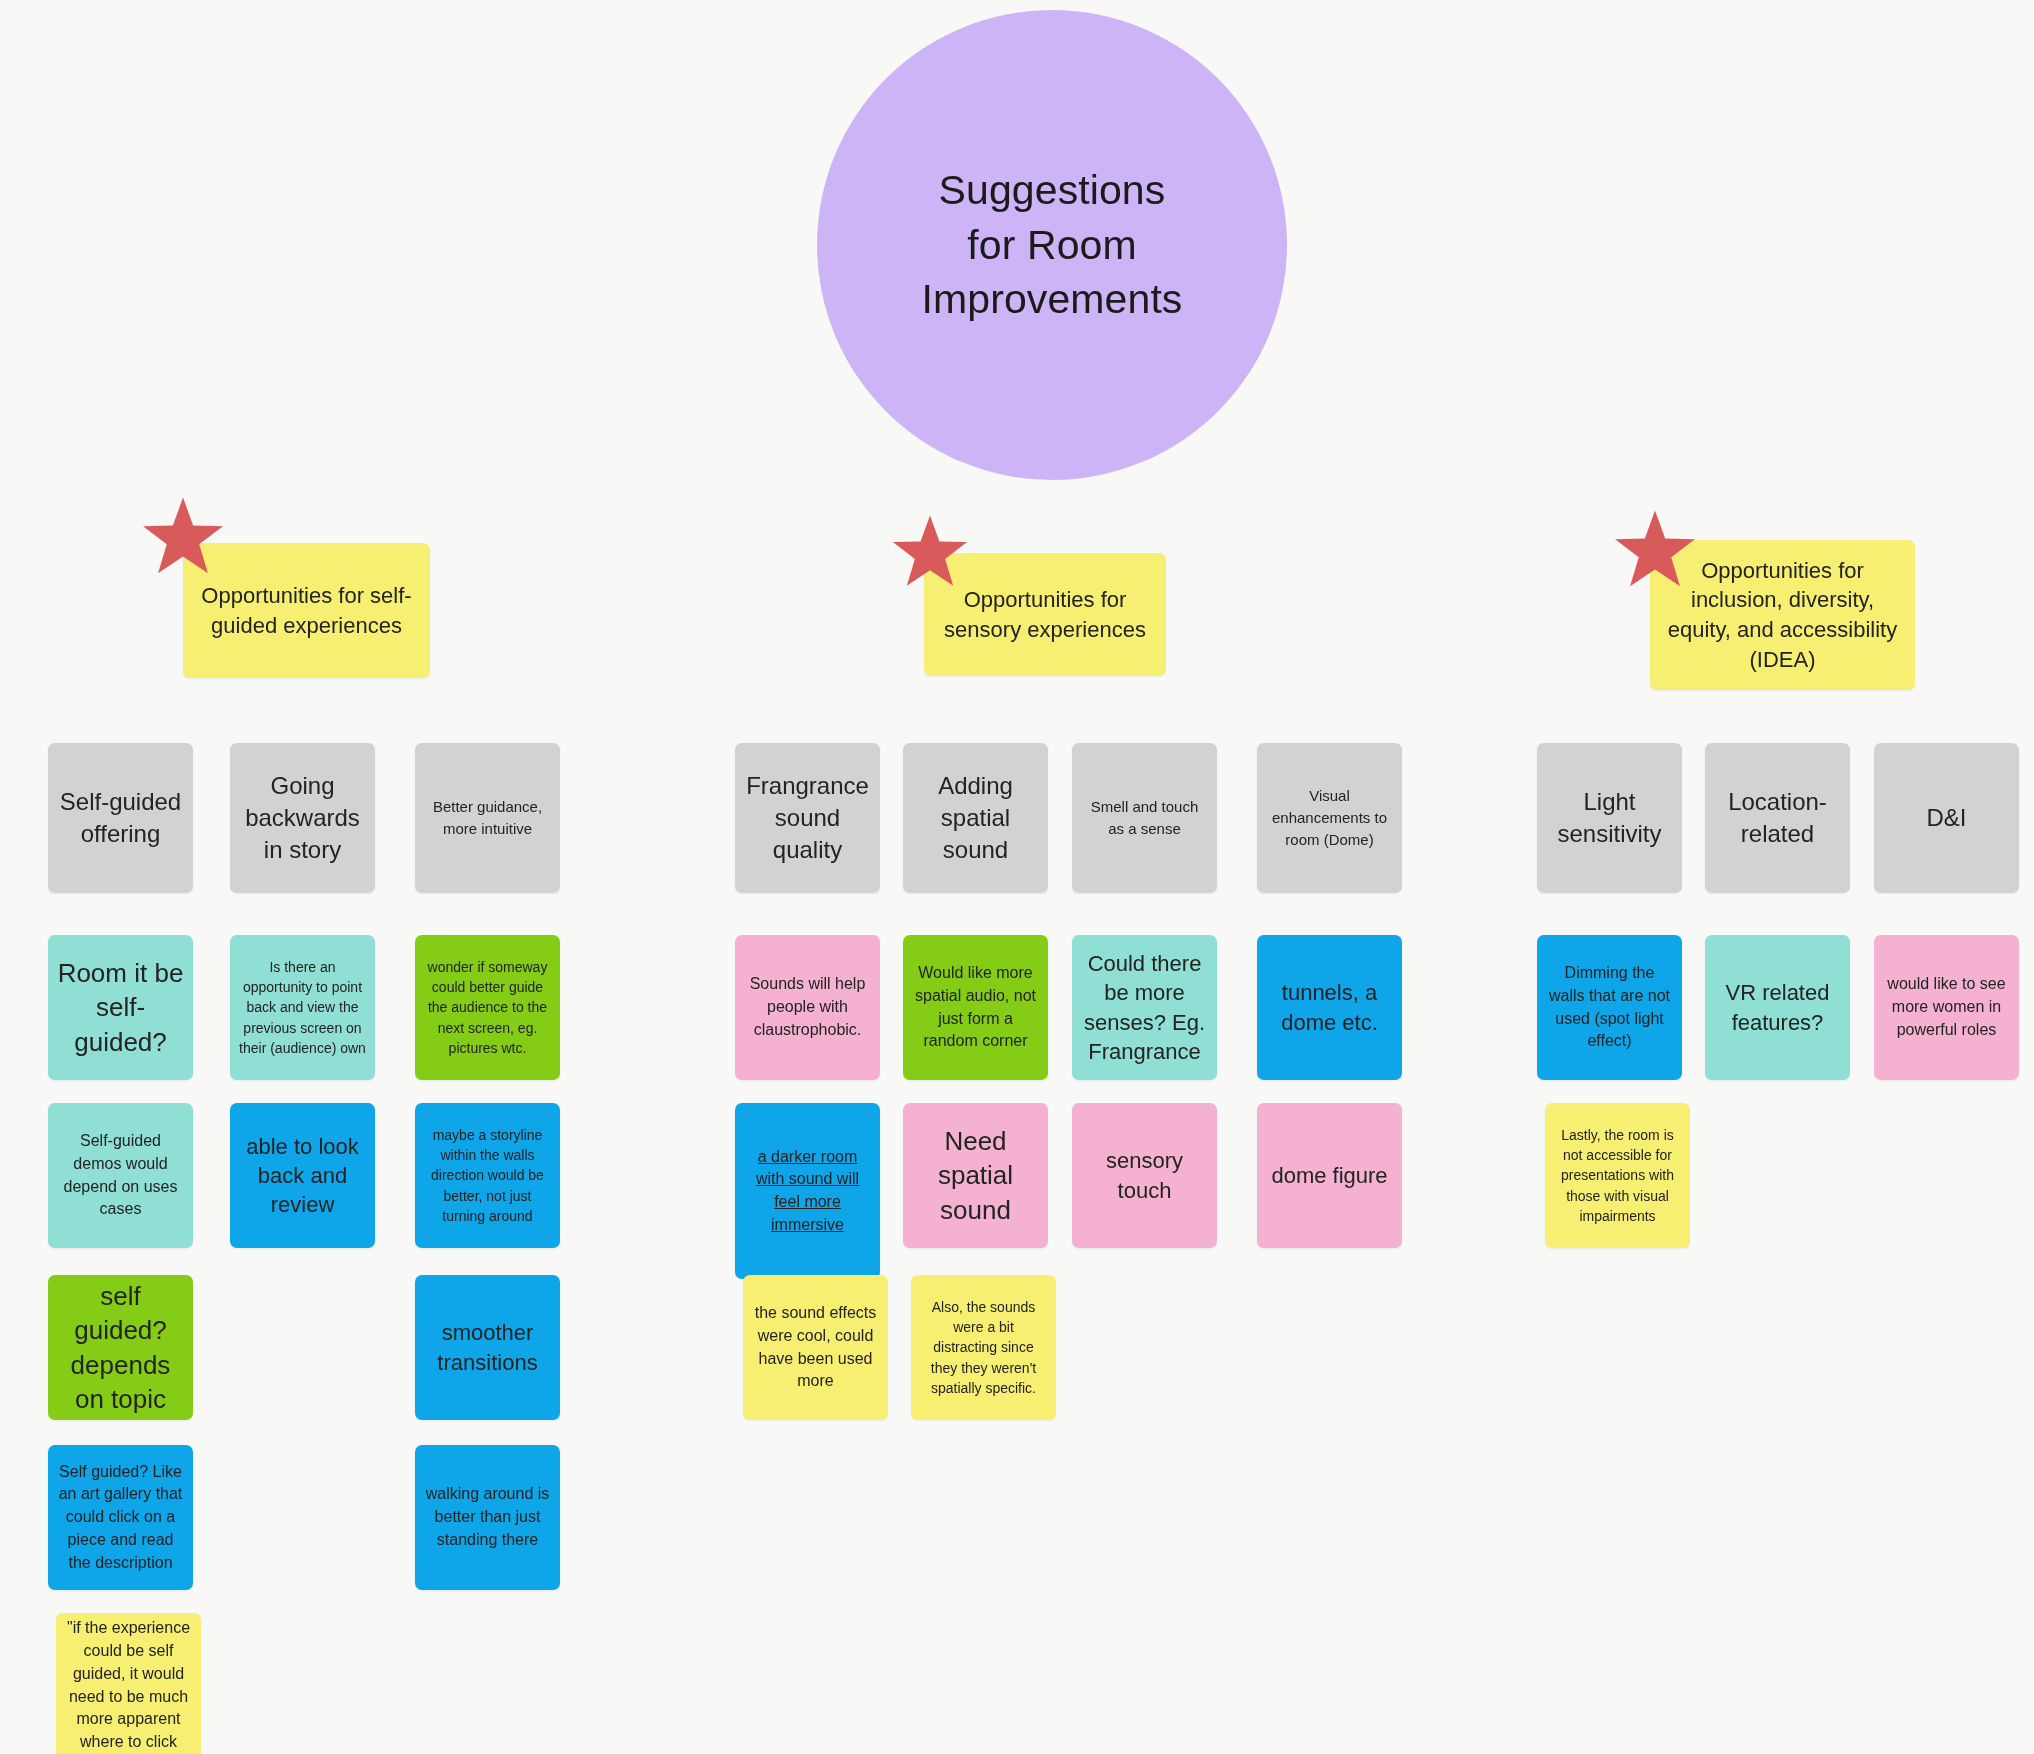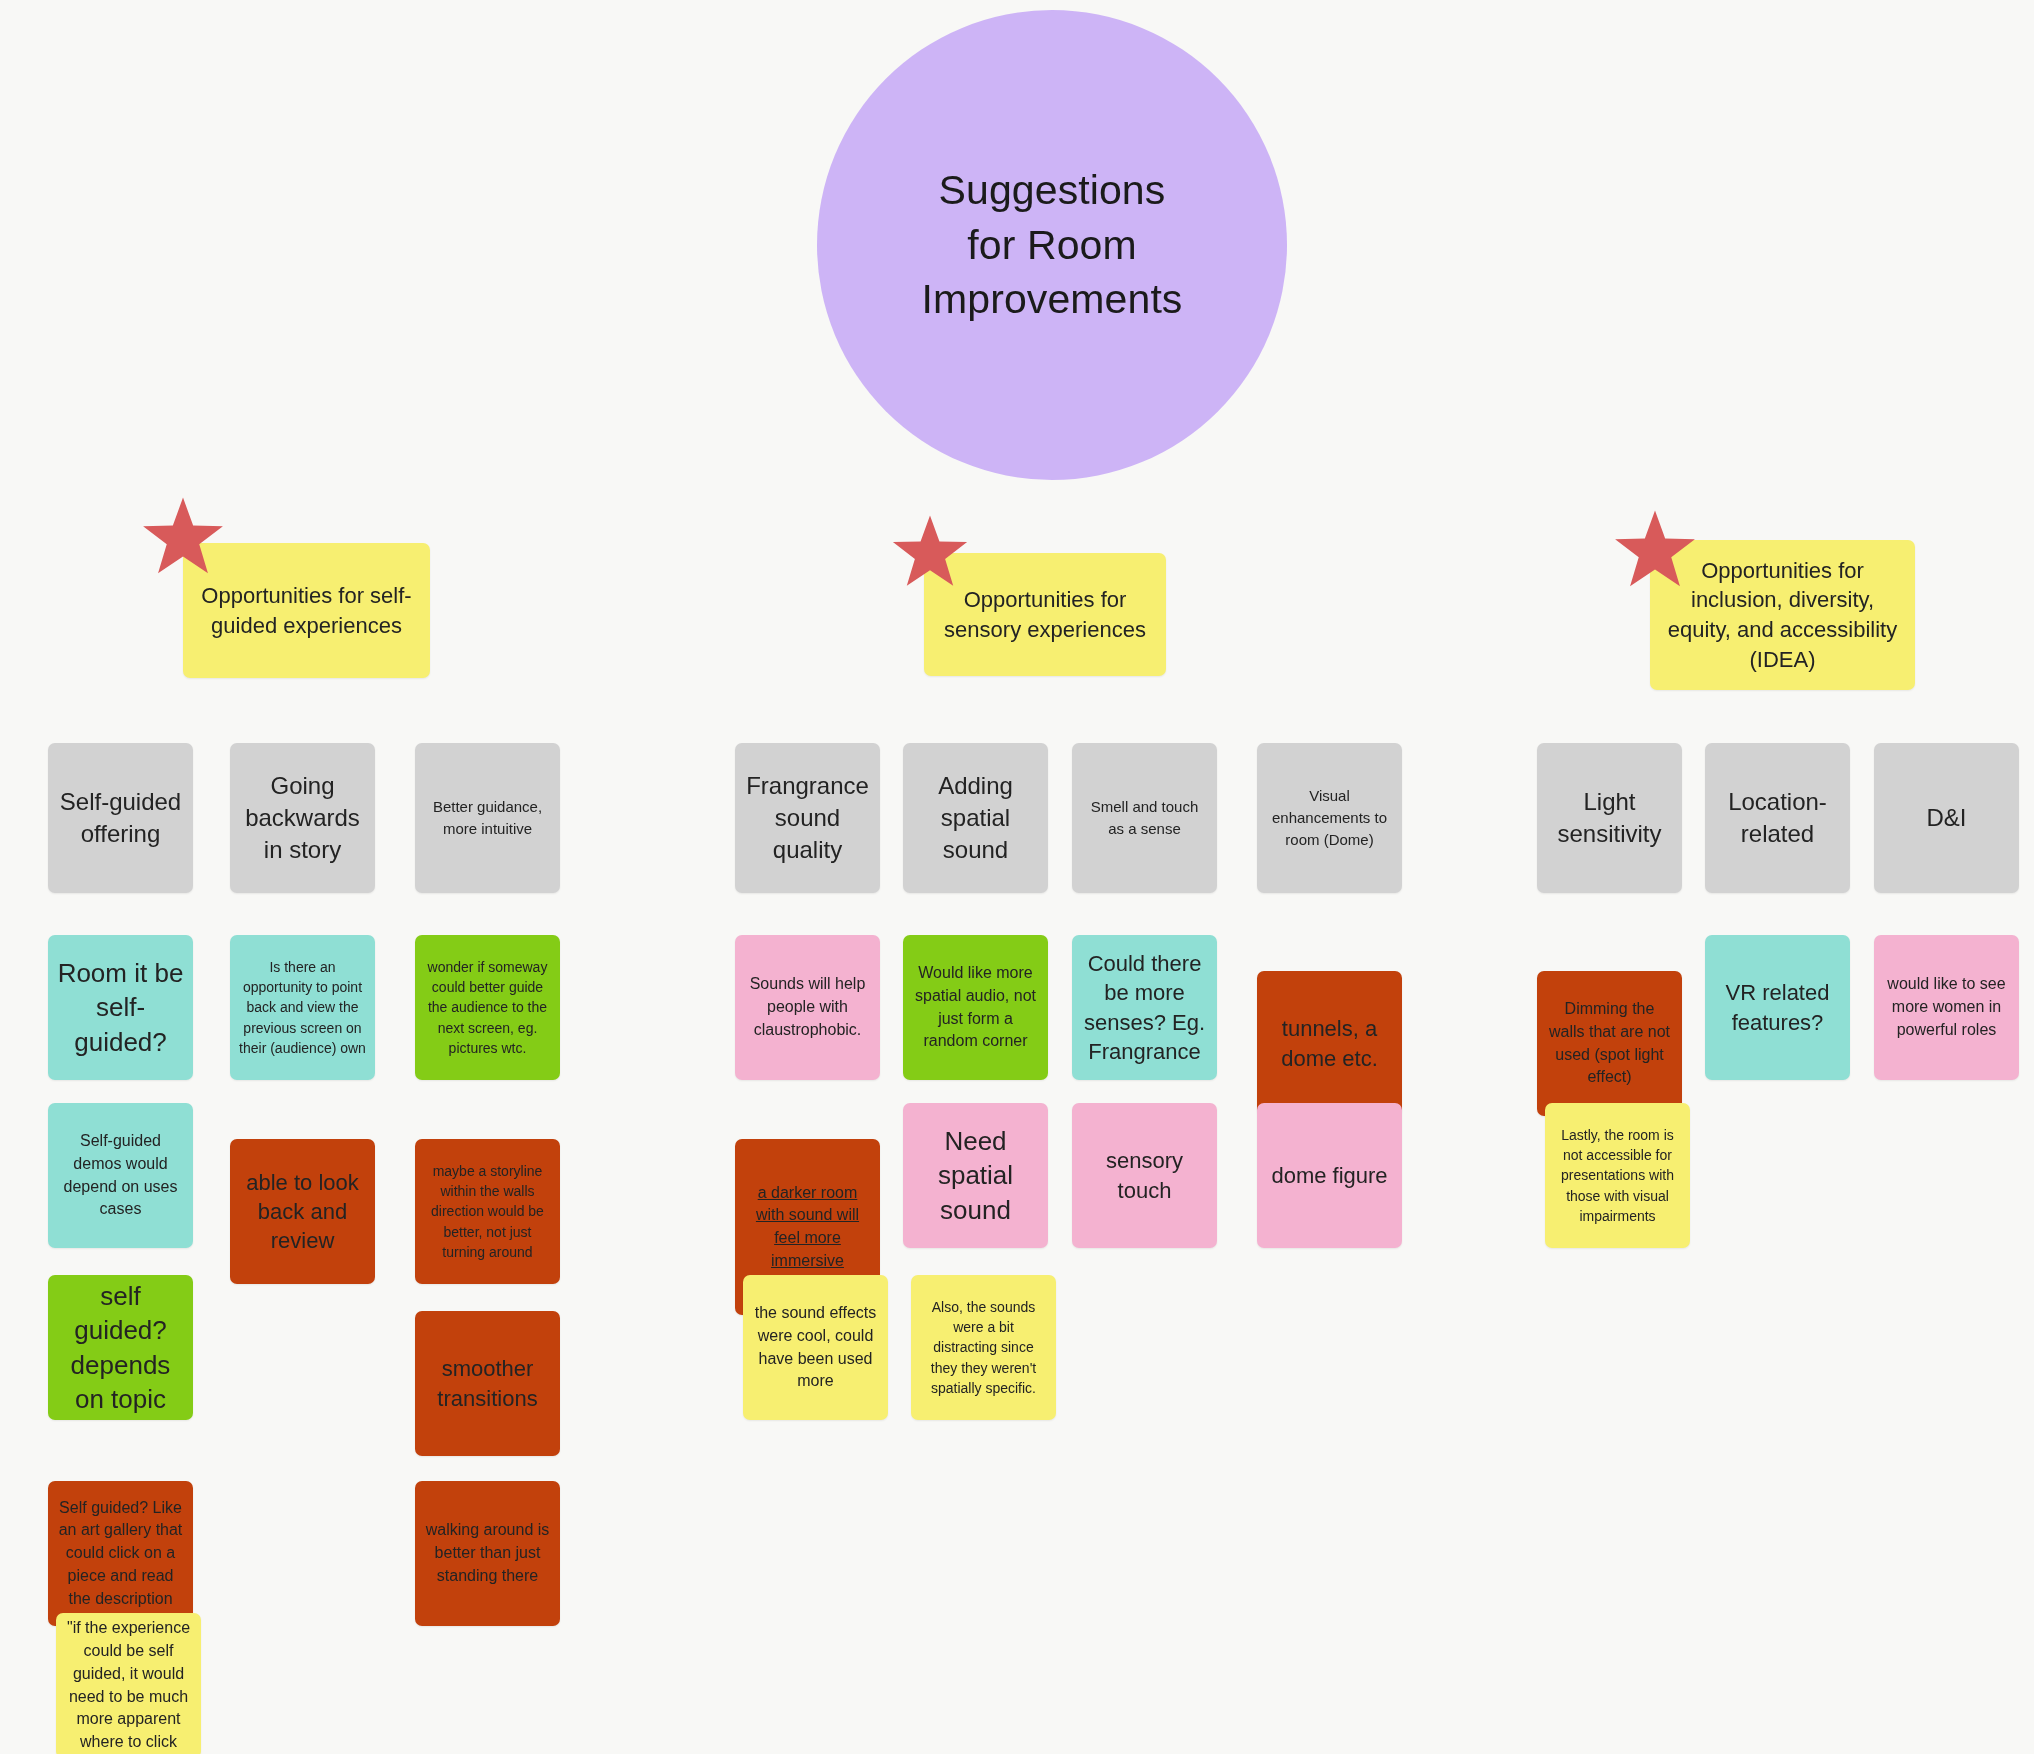--- a/index.html
+++ b/index.html
@@ -60,21 +60,21 @@
     box-shadow: 0 1px 2px rgba(0,0,0,.07);
     overflow: hidden;
   }
   .note span { display: block; width: 100%; }
 
   .note.header   { background: #f7ef71; font-size: 22px; line-height: 1.35; z-index: 4; }
   .note.category { background: #d2d2d2; font-size: 24px; line-height: 1.34; }
   .note.category.tiny { font-size: 15px; line-height: 1.45; }
 
   .note.teal   { background: #8fdfd4; }
-  .note.green  { background: #c2410c; margin-top: 36px; }
+  .note.green  { background: #0ea5e9; }
   .note.orange { background: #84cc16; }
   .note.pink   { background: #f4b2d0; }
   .note.yellow { background: #f7ef71; margin-left: 8px; }
 
   .fs-lg  { font-size: 26px; line-height: 1.32; }
   .fs-md  { font-size: 22px; line-height: 1.33; }
   .fs-sm  { font-size: 16px; line-height: 1.42; }
   .fs-xs  { font-size: 14px; line-height: 1.45; }
 </style>
 </head>

